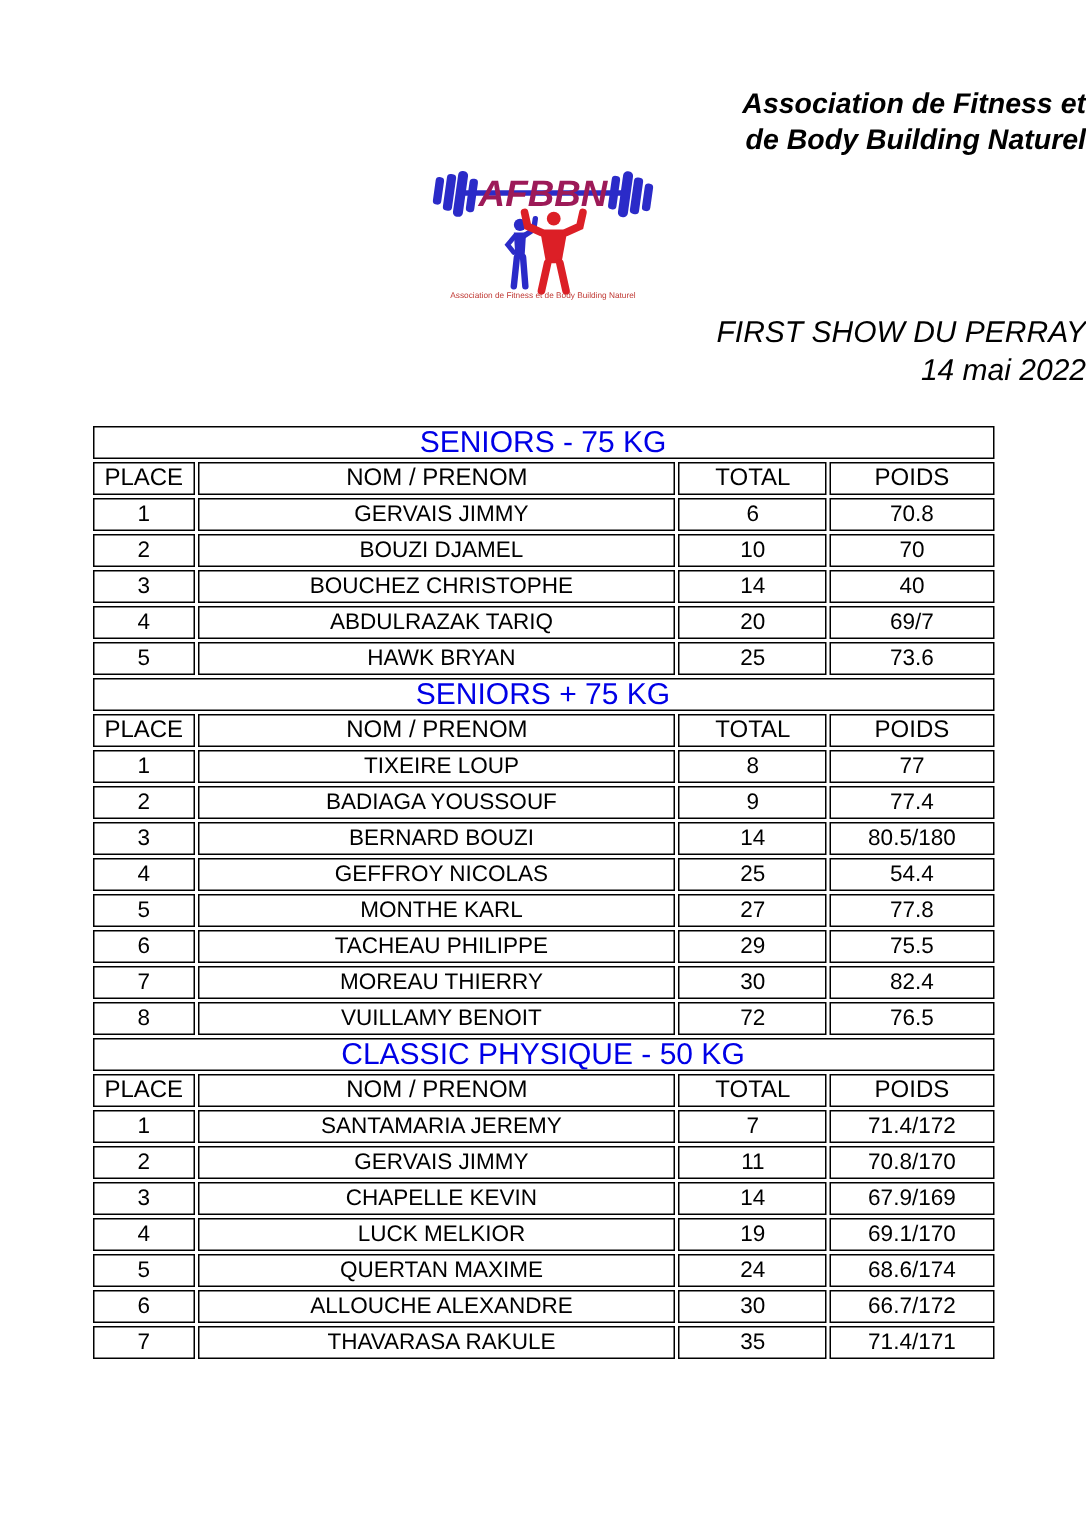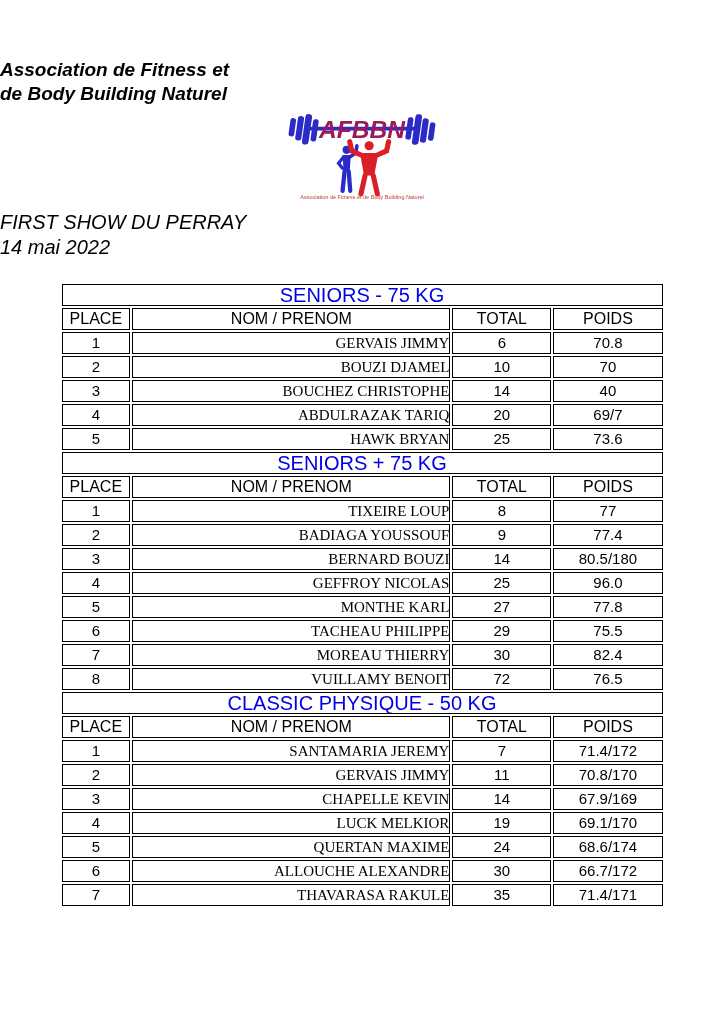--- a/index.html
+++ b/index.html
@@ -9,21 +9,21 @@
     --logo-barbell:#2B2BC8; --logo-acronym:#9D1A58;
     --logo-male:#DC1F26; --logo-female:#2B2BC8; --logo-caption:#C03A35;
   }
   html,body{margin:0;padding:0;}
   body{background:#888;}
   .page{
     width:724px;height:1024px;margin:0 auto;background:#ffffff;
     font-family:"Liberation Sans","DejaVu Sans",sans-serif;color:#000;
     box-sizing:border-box;padding-top:58px;overflow:hidden;
   }
-  .center{text-align:left;}
+  .center{text-align:right;}
   .assoc-title{font-size:19px;line-height:24px;font-weight:bold;font-style:italic;}
   .logo-wrap{margin:6px auto 0;width:170px;}
   .logo-wrap svg{display:block;margin:0 auto;}
   .event-title{margin-top:10px;font-size:20px;line-height:25px;font-weight:normal;font-style:italic;}
   .tables-wrap{margin:22px auto 0;width:605px;}
   table.results{
     border-collapse:separate;border-spacing:2px;table-layout:fixed;
     width:605px;background:#ffffff;
   }
   table.results td{
@@ -33,21 +33,21 @@
   td.band{
     background:var(--band-bg);color:var(--band-text);
     text-align:center;font-size:20px;
   }
   td.colhead{
     background:var(--header-bg);color:var(--header-text);
     text-align:center;font-size:16px;
   }
   td.cell{font-size:15px;}
   td.cell.num{text-align:center;}
-  td.cell.name{text-align:right;padding-left:6px;font-family:Liberation Serif, serif;}
+  td.cell.name{text-align:center;padding-left:6px;}
 </style>
 </head>
 <body>
 
 <div class="page">
 
   <div class="assoc-title center">
     <div>Association de Fitness et</div>
     <div>de Body Building Naturel</div>
   </div>
@@ -172,21 +172,21 @@
           <tr>
             <td class="cell num">3</td>
             <td class="cell name">BERNARD BOUZI</td>
             <td class="cell num">14</td>
             <td class="cell num">80.5/180</td>
           </tr>
           <tr>
             <td class="cell num">4</td>
             <td class="cell name">GEFFROY NICOLAS</td>
             <td class="cell num">25</td>
-            <td class="cell num">96.0</td>
+            <td class="cell num">54.4</td>
           </tr>
           <tr>
             <td class="cell num">5</td>
             <td class="cell name">MONTHE KARL</td>
             <td class="cell num">27</td>
             <td class="cell num">77.8</td>
           </tr>
           <tr>
             <td class="cell num">6</td>
             <td class="cell name">TACHEAU PHILIPPE</td>

